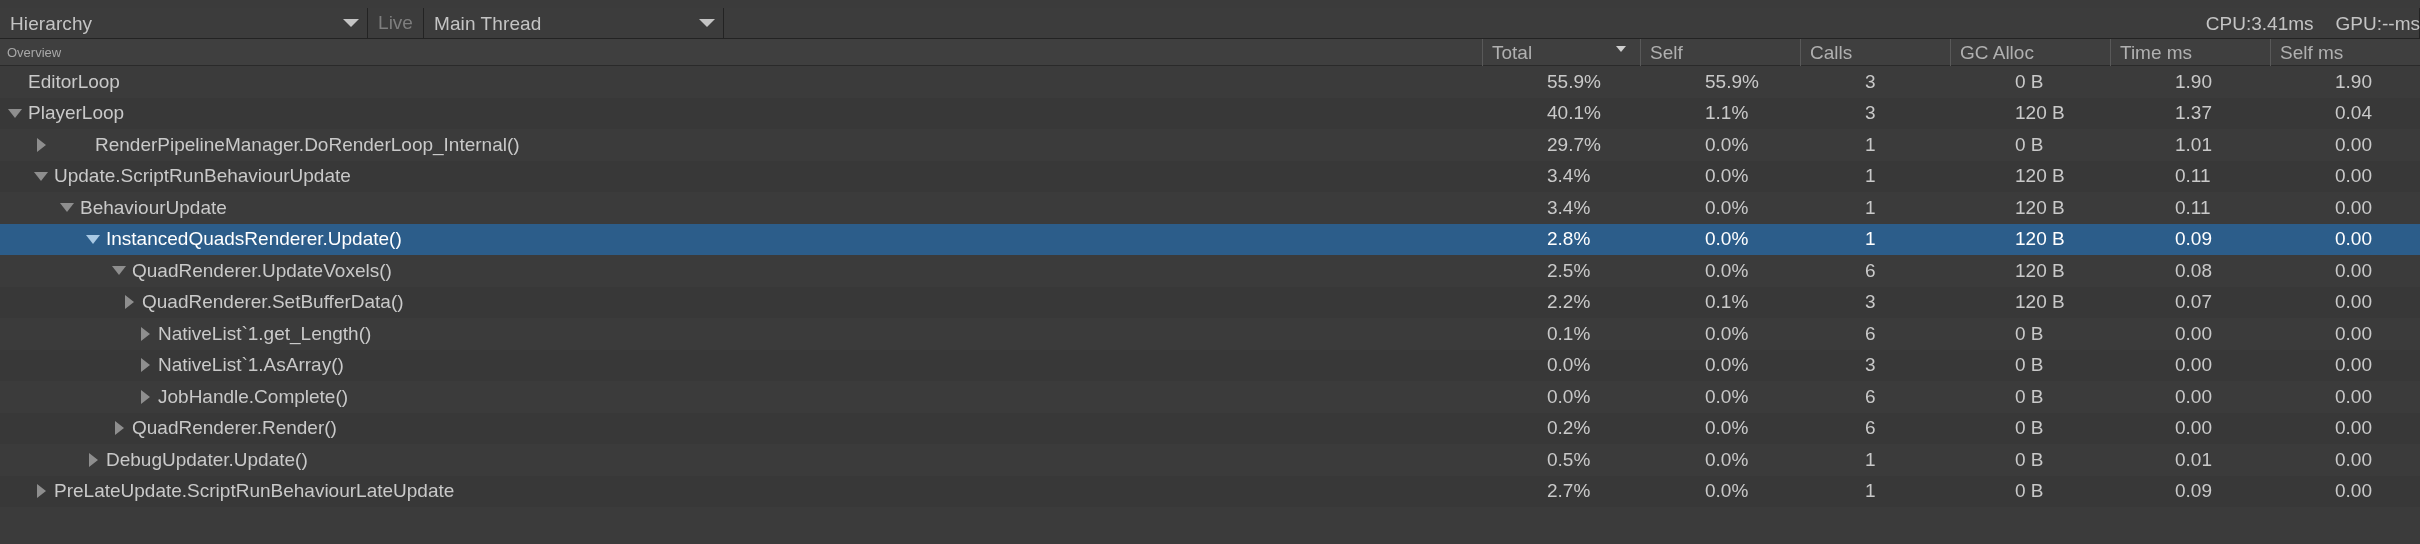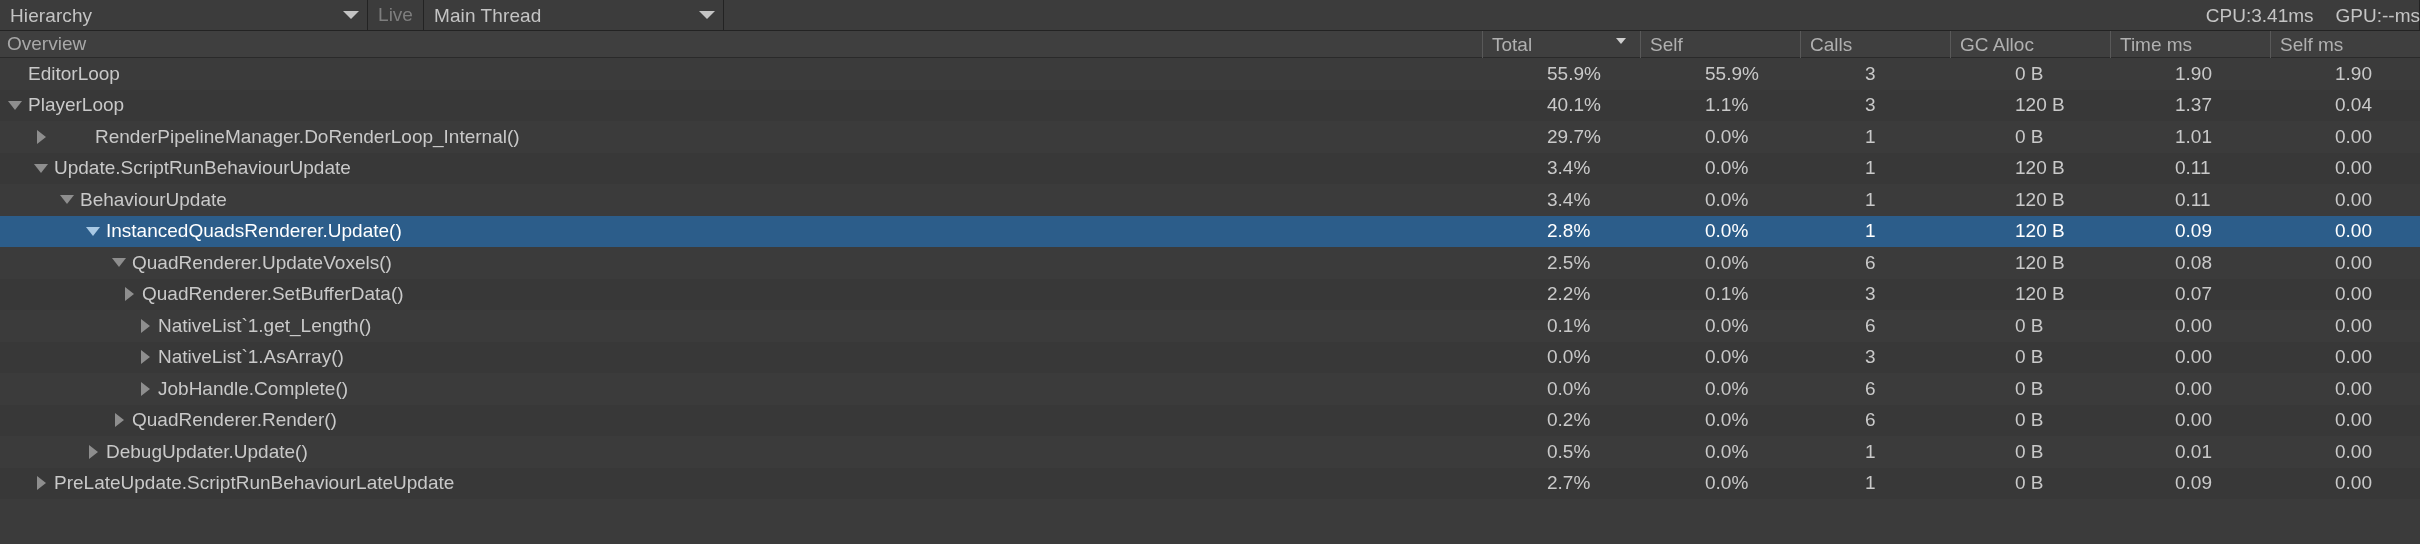--- a/index.html
+++ b/index.html
@@ -23,20 +23,21 @@
 
   
   .toolbar {
     height: 24px;
     min-height: 31px;
     background: #3c3c3c;
     border-bottom: 1px solid #232323;
     display: flex;
     align-items: stretch;
     position: relative;
+    margin-top: 8px;
   }
 
   .tb-dropdown {
     display: flex;
     align-items: center;
     position: relative;
     background: #3c3c3c;
     border-right: 1px solid #232323;
     padding: 0 8px 0 10px;
     color: #c4c4c4;
@@ -96,21 +97,21 @@
     height: 27px;
     min-height: 27px;
     background: #3f3f3f;
     border-bottom: 1px solid #2a2a2a;
     display: flex;
     align-items: center;
     position: relative;
   }
   .colheader .ch-overview {
     color: #a8a8a8;
-    font-size: 19px;
+    font-size: 13px;
     padding-left: 7px;
     white-space: nowrap;
   }
   .colheader .ch-cells {
     position: absolute;
     left: 1482px;
     top: 0;
     height: 27px;
     display: flex;
     align-items: center;

